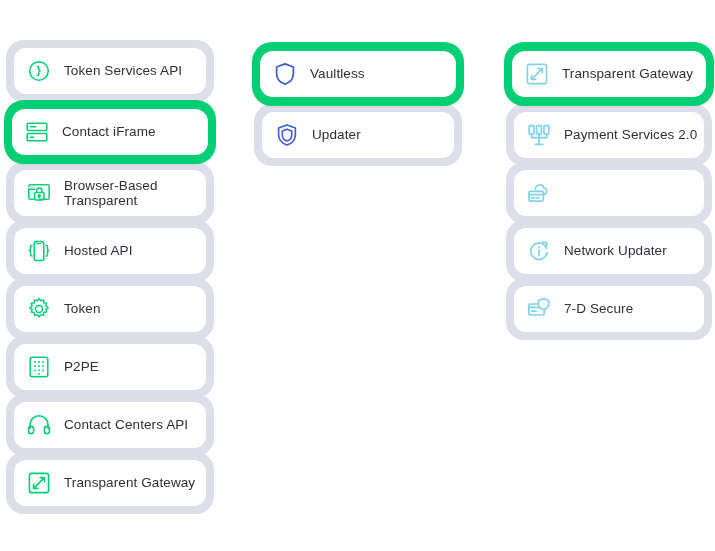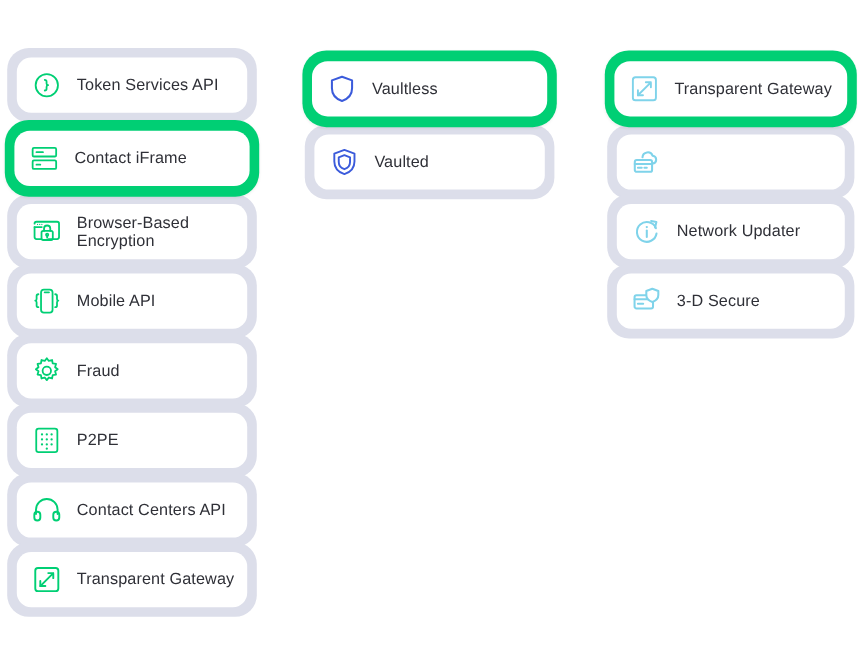--- a/index.html
+++ b/index.html
@@ -121,45 +121,45 @@
               <path d="M2.8 9.2v8.4a1.6 1.6 0 0 0 1.6 1.6h3.6"></path>
               <circle cx="5.3" cy="7" r="0.5" fill="#00cf74" stroke="none"></circle>
               <circle cx="7.1" cy="7" r="0.5" fill="#00cf74" stroke="none"></circle>
               <circle cx="8.9" cy="7" r="0.5" fill="#00cf74" stroke="none"></circle>
               <rect x="8.6" y="12.4" width="9.4" height="7.6" rx="1.4"></rect>
               <path d="M10.7 12.4v-1.9a2.6 2.6 0 0 1 5.2 0v1.9"></path>
               <circle cx="13.3" cy="15.7" r="0.95"></circle>
               <path d="M13.3 16.7v1.4"></path>
             </svg>
           </span>
-          <span class="label">Browser-Based Encryption</span>
+          <span class="label">Browser-Based Transparent</span>
         </div>
       </div>
       <div class="row normal">
         <div class="card">
           <span class="icon">
             <svg width="26" height="26" viewBox="0 0 26 26" fill="none" stroke="#00cf74" stroke-width="1.5" stroke-linecap="round" stroke-linejoin="round">
               <rect x="8.2" y="3.4" width="9.6" height="19.2" rx="2.4"></rect>
               <path d="M11.2 5.6h3.6"></path>
               <path d="M6 7.2c-1.1 0-1.5.5-1.5 1.5v2.4c0 .9-.4 1.4-1.1 1.5 .7.1 1.1.6 1.1 1.5v2.4c0 1 .4 1.5 1.5 1.5"></path>
               <path d="M20 7.2c1.1 0 1.5.5 1.5 1.5v2.4c0 .9.4 1.4 1.1 1.5 -.7.1-1.1.6-1.1 1.5v2.4c0 1-.4 1.5-1.5 1.5"></path>
             </svg>
           </span>
-          <span class="label">Mobile API</span>
+          <span class="label">Hosted API</span>
         </div>
       </div>
       <div class="row normal">
         <div class="card">
           <span class="icon">
             <svg width="26" height="26" viewBox="0 0 26 26" fill="none" stroke="#00cf74" stroke-width="1.5" stroke-linecap="round" stroke-linejoin="round">
               <circle cx="13" cy="13" r="3.5"></circle>
               <path d="M13 2.6l1.7 2.2 2.7-.8 .5 2.8 2.8 .5 -.8 2.7 2.2 1.7 -2.2 1.7 .8 2.7 -2.8 .5 -.5 2.8 -2.7 -.8 -1.7 2.2 -1.7 -2.2 -2.7 .8 -.5 -2.8 -2.8 -.5 .8 -2.7 -2.2 -1.7 2.2 -1.7 -.8 -2.7 2.8 -.5 .5 -2.8 2.7 .8z"></path>
             </svg>
           </span>
-          <span class="label">Fraud</span>
+          <span class="label">Token</span>
         </div>
       </div>
       <div class="row normal">
         <div class="card">
           <span class="icon">
             <svg width="26" height="26" viewBox="0 0 26 26" fill="none" stroke="#00cf74" stroke-width="1.5" stroke-linecap="round" stroke-linejoin="round">
               <rect x="4.2" y="3.2" width="17.6" height="19.6" rx="2"></rect>
               <circle cx="9" cy="8" r="0.95" fill="#00cf74" stroke="none"></circle>
               <circle cx="13" cy="8" r="0.95" fill="#00cf74" stroke="none"></circle>
               <circle cx="17" cy="8" r="0.95" fill="#00cf74" stroke="none"></circle>
@@ -212,41 +212,56 @@
         </div>
       </div>
       <div class="row normal">
         <div class="card">
           <span class="icon">
             <svg width="26" height="26" viewBox="0 0 26 26" fill="none" stroke="#3b5bdb" stroke-width="1.6" stroke-linecap="round" stroke-linejoin="round">
               <path d="M13 2.9l8.4 3.1v6.5c0 5-3.4 8.9-8.4 10.6 -5-1.7-8.4-5.6-8.4-10.6V6z"></path>
               <path d="M13 7.3l4.7 1.8v3.8c0 2.9-1.9 5.1-4.7 6.1 -2.8-1-4.7-3.2-4.7-6.1V9.1z"></path>
             </svg>
           </span>
-          <span class="label">Vaulted</span>
+          <span class="label">Updater</span>
         </div>
       </div>
     </div>
   <div class="column" id="col-2">
       <div class="row active">
         <div class="card">
           <span class="icon">
             <svg width="26" height="26" viewBox="0 0 26 26" fill="none" stroke="#7fd3ea" stroke-width="1.6" stroke-linecap="round" stroke-linejoin="round">
               <rect x="3.4" y="3.4" width="19.2" height="19.2" rx="2.2"></rect>
               <path d="M18.4 7.6v4.2M18.4 7.6h-4.2M18.4 7.6l-10.8 10.8"></path>
               <path d="M7.6 14.2v4.2h4.2"></path>
             </svg>
           </span>
           <span class="label">Transparent Gateway</span>
         </div>
       </div>
       <div class="row normal">
         <div class="card">
           <span class="icon">
             <svg width="26" height="26" viewBox="0 0 26 26" fill="none" stroke="#7fd3ea" stroke-width="1.7" stroke-linecap="round" stroke-linejoin="round">
+              <rect x="3.2" y="3.6" width="4.8" height="8.4" rx="0.8"></rect>
+              <rect x="10.6" y="3.6" width="4.8" height="8.4" rx="0.8"></rect>
+              <rect x="18" y="3.6" width="4.8" height="8.4" rx="0.8"></rect>
+              <path d="M5.6 12v3.6h15.2V12"></path>
+              <path d="M13 12v10.4"></path>
+              <path d="M9.4 22.4h7.2"></path>
+            </svg>
+          </span>
+          <span class="label">Payment Services 2.0</span>
+        </div>
+      </div>
+      <div class="row normal">
+        <div class="card">
+          <span class="icon">
+            <svg width="26" height="26" viewBox="0 0 26 26" fill="none" stroke="#7fd3ea" stroke-width="1.7" stroke-linecap="round" stroke-linejoin="round">
               <path d="M9.4 9.1a4.4 4.4 0 0 1 8.5-1.3 3.3 3.3 0 0 1 .3 6.5"></path>
               <rect x="3" y="11.4" width="14.4" height="9.8" rx="1.6"></rect>
               <path d="M3 14.6h14.4"></path>
               <path d="M5.6 17.8h3.2M11 17.8h2"></path>
             </svg>
           </span>
         </div>
       </div>
       <div class="row normal">
         <div class="card">
@@ -264,17 +279,17 @@
       <div class="row normal">
         <div class="card">
           <span class="icon">
             <svg width="26" height="26" viewBox="0 0 26 26" fill="none" stroke="#7fd3ea" stroke-width="1.7" stroke-linecap="round" stroke-linejoin="round">
               <rect x="2.8" y="8" width="15.4" height="11" rx="1.6"></rect>
               <path d="M2.8 11.4h15.4"></path>
               <path d="M5.6 15.2h4.4"></path>
               <path d="M17.6 2.6l5 1.9v3.4c0 2.7-2 4.8-5 5.7 -3-.9-5-3-5-5.7V4.5z" fill="#ffffff"></path>
             </svg>
           </span>
-          <span class="label">3-D Secure</span>
+          <span class="label">7-D Secure</span>
         </div>
       </div>
     </div>
 </div>
 
 </body></html>

